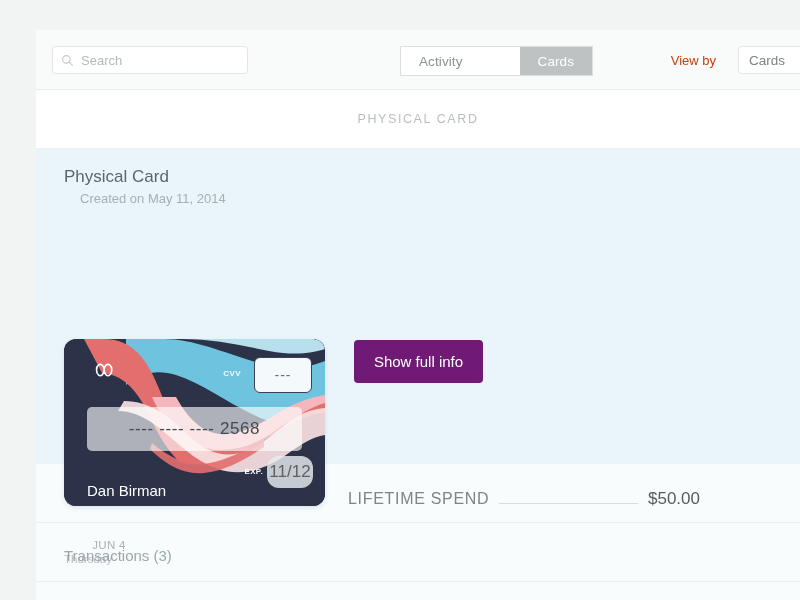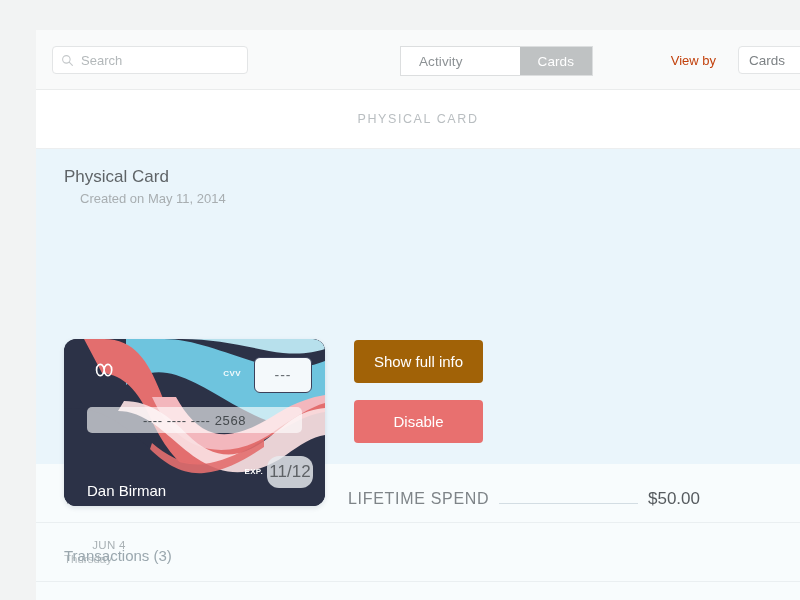--- a/index.html
+++ b/index.html
@@ -208,27 +208,27 @@
     color: #6b7176;
     letter-spacing: 1px;
     box-sizing: border-box;
   }
 
   .cc-number {
     position: absolute;
     left: 23px;
     top: 68px;
     width: 215px;
-    height: 26px;
+    height: 44px;
     border-radius: 5px;
     background: rgba(255,255,255,.62);
     display: flex;
     align-items: center;
     justify-content: center;
-    font-size: 13px;
+    font-size: 17px;
     color: #454a4e;
     letter-spacing: .6px;
     box-sizing: border-box;
   }
 
   .cc-name {
     position: absolute;
     left: 23px;
     top: 122px;
     font-size: 15px;
@@ -269,21 +269,21 @@
     font-family: "Liberation Sans", sans-serif;
     font-size: 15px;
     cursor: pointer;
     padding: 0;
   }
   .btn-showinfo {
     left: 318px;
     top: 191px;
     width: 129px;
     height: 43px;
-    background: #a16207;
+    background: #701a75;
   }
   .btn-disable {
     left: 318px;
     top: 251px;
     width: 129px;
     height: 43px;
     background: #e8706f;
   }
 
   
@@ -421,21 +421,20 @@
       <div class="cc-cvv-box">---</div>
 
       <div class="cc-number">---- ---- ---- 2568</div>
 
       <div class="cc-name">Dan Birman</div>
       <div class="cc-exp-label">EXP.</div>
       <div class="cc-exp-box">11/12</div>
     </div>
 
     <button class="btn btn-showinfo">Show full info</button>
-    <button class="btn btn-disable">Disable</button>
 
     <div class="spend">
       <span class="spend-label">LIFETIME SPEND</span>
       <span class="spend-rule"></span>
       <span class="spend-amount">$50.00</span>
     </div>
 
     <div class="tx-heading">Transactions (3)</div>
   </div>
 

